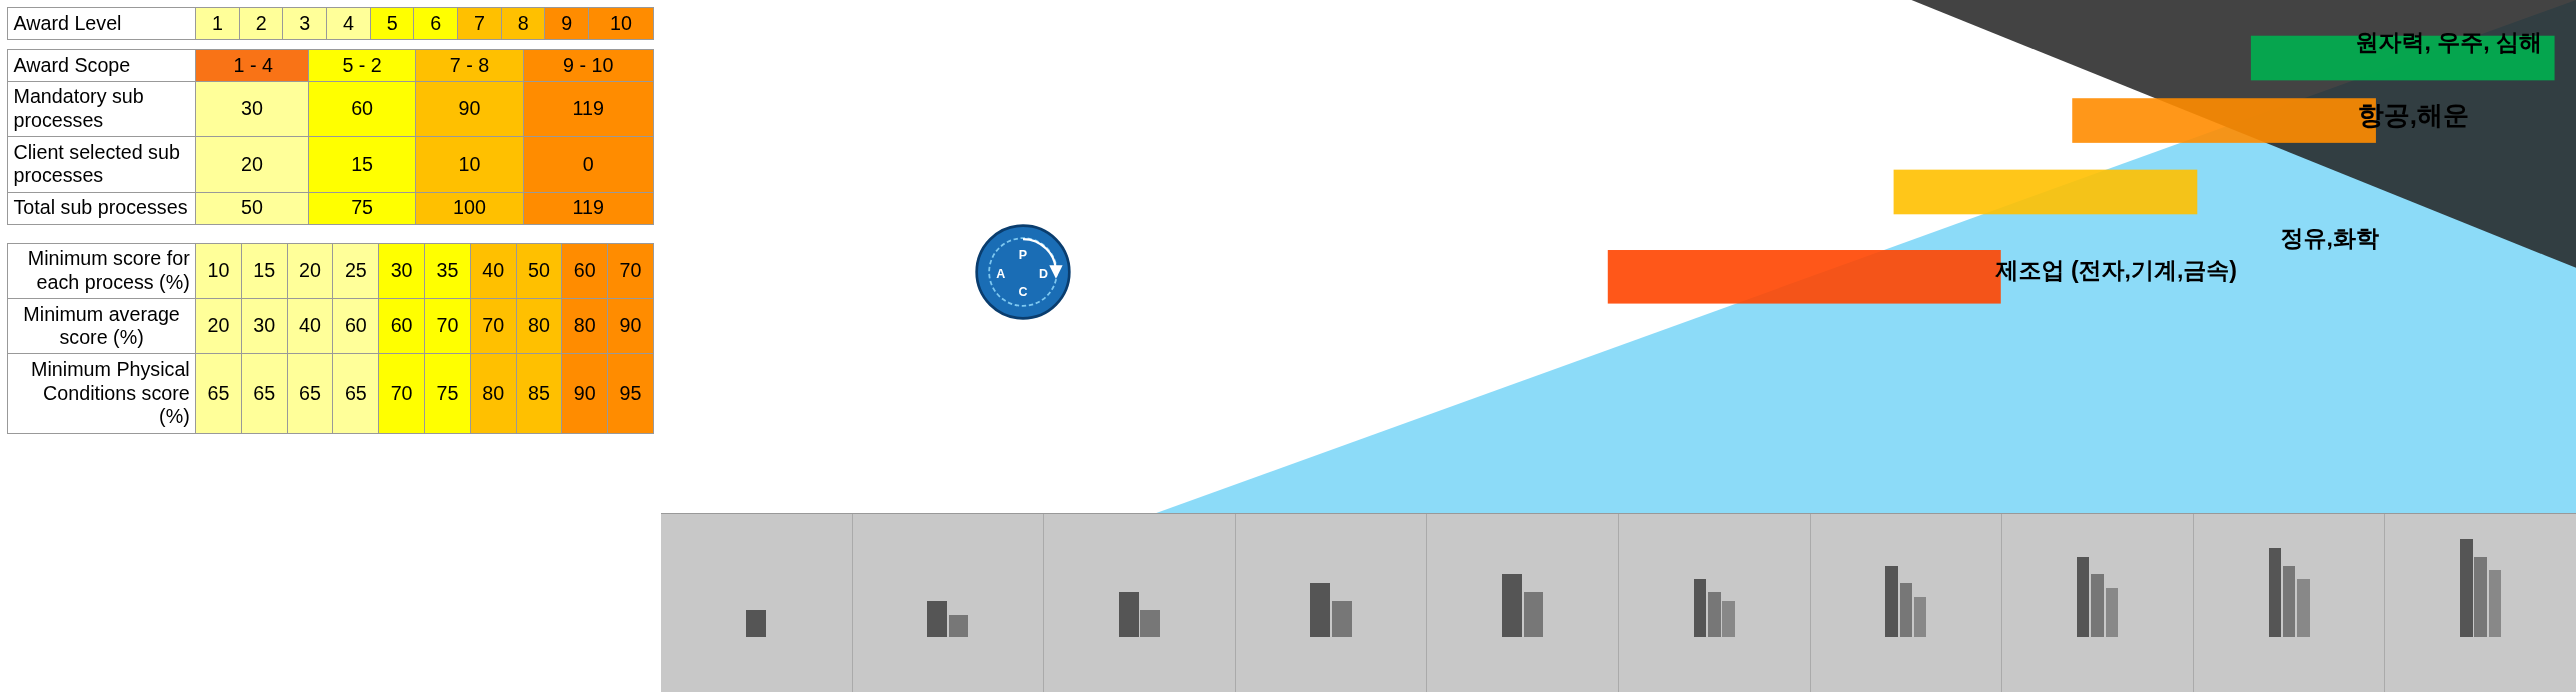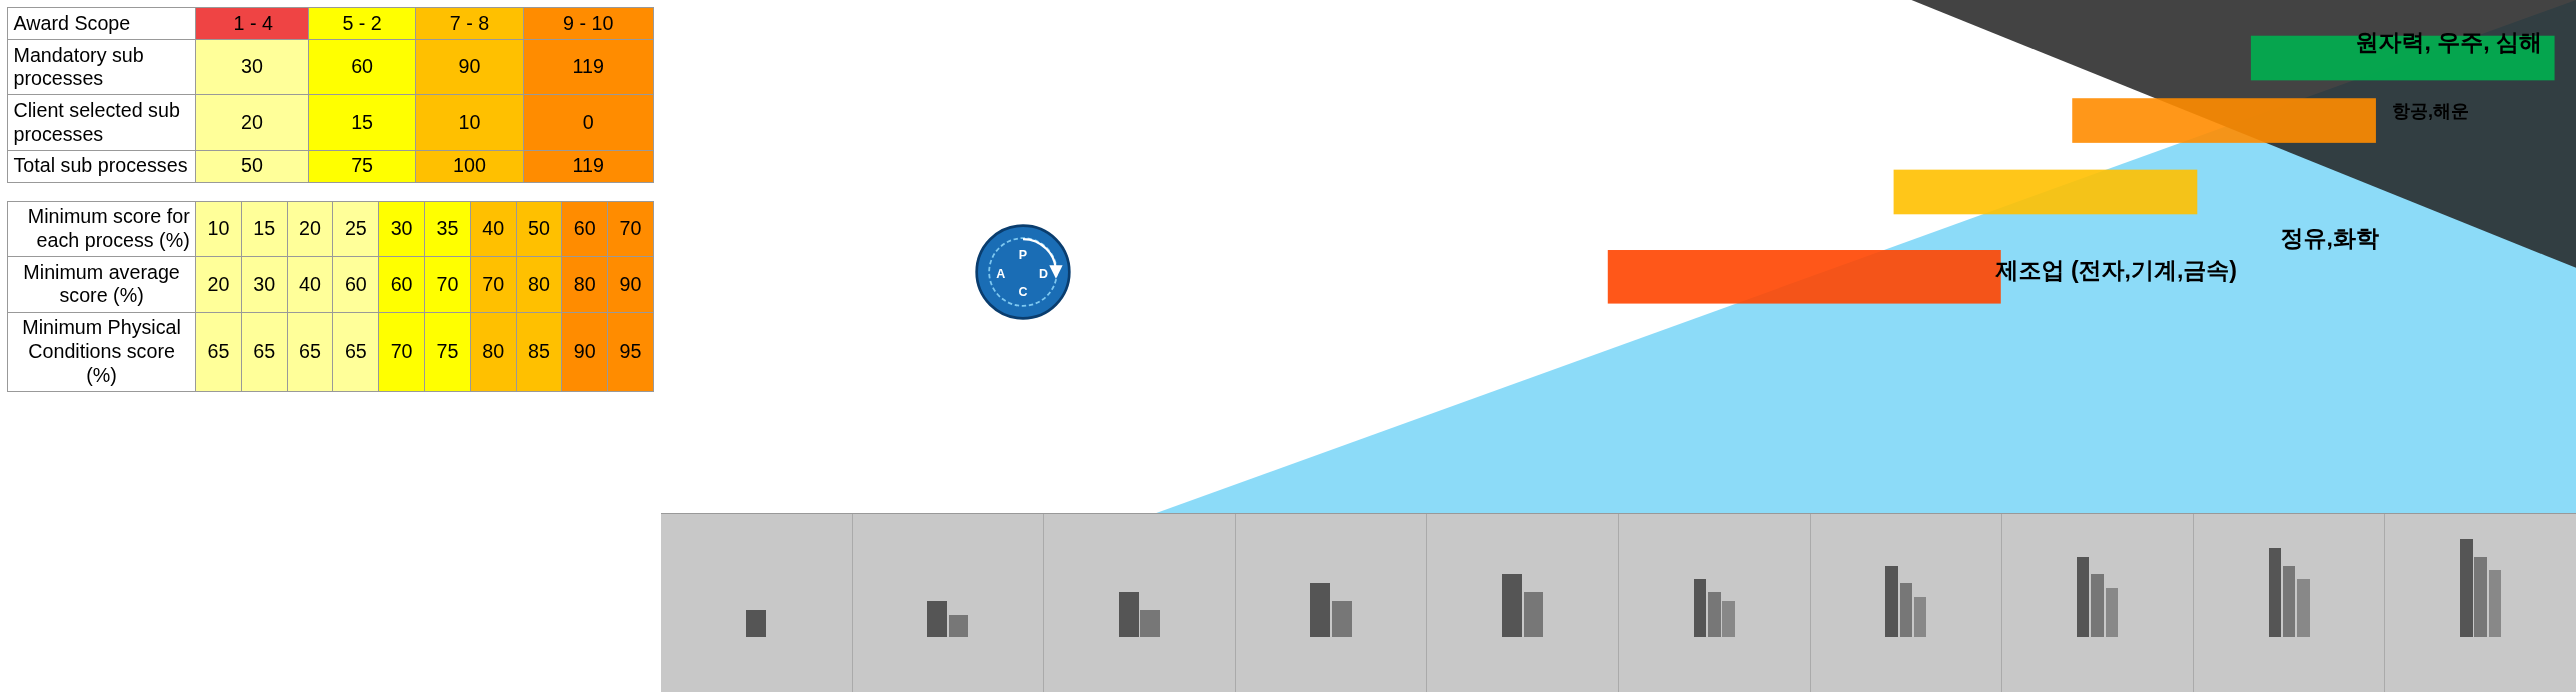--- a/index.html
+++ b/index.html
@@ -53,21 +53,21 @@
     .col-3  { background: #ffff99; }
     .col-4  { background: #ffff99; }
     .col-5  { background: #ffff00; }
     .col-6  { background: #ffff00; }
     .col-7  { background: #ffc000; }
     .col-8  { background: #ffc000; }
     .col-9  { background: #ff8c00; }
     .col-10 { background: #ff8c00; }
 
     
-    .scope-1-4  { background: #ef4444; padding-left: 8px; }
+    .scope-1-4  { background: #f97316; padding-left: 8px; }
     .scope-5-6  { background: #ffff00; }
     .scope-7-8  { background: #ffc000; }
     .scope-9-10 { background: #ff8c00; }
 
     .mandatory-1-4  { background: #ffff99; }
     .mandatory-5-6  { background: #ffff00; }
     .mandatory-7-8  { background: #ffc000; }
     .mandatory-9-10 { background: #ff8c00; }
 
     .client-1-4  { background: #ffff99; }
@@ -92,20 +92,37 @@
     .sc-9  { background: #ff8c00; }
     .sc-10 { background: #ff8c00; }
 
     .section-gap { height: 9px; }
   </style>
 </head>
 <body>
 
 <div class="left-panel">
 
+  <table>
+    <tbody>
+        <tr>
+      <td class="label-cell">Award Level</td>
+      <td class="col-1">1</td>
+      <td class="col-2">2</td>
+      <td class="col-3">3</td>
+      <td class="col-4">4</td>
+      <td class="col-5">5</td>
+      <td class="col-6">6</td>
+      <td class="col-7">7</td>
+      <td class="col-8">8</td>
+      <td class="col-9">9</td>
+      <td class="col-10">10</td>
+    </tr>
+  </tbody>
+    </table>
 
   <table>
 
     <tbody>
         <tr>
       <td class="label-cell">Award Scope</td>
       <td colspan="4" class="scope-1-4">1 - 4</td>
       <td colspan="2" class="scope-5-6">5 - 2</td>
       <td colspan="2" class="scope-7-8">7 - 8</td>
       <td colspan="2" class="scope-9-10">9 - 10</td>
@@ -164,21 +181,21 @@
       <td class="sc-4">60</td>
       <td class="sc-5">60</td>
       <td class="sc-6">70</td>
       <td class="sc-7">70</td>
       <td class="sc-8">80</td>
       <td class="sc-9">80</td>
       <td class="sc-10">90</td>
     </tr>
 
     <tr>
-      <td class="label-cell" style="text-align:center">Minimum Physical Conditions score (%)</td>
+      <td class="label-cell" style="text-align:right">Minimum Physical Conditions score (%)</td>
       <td class="sc-1">65</td>
       <td class="sc-2">65</td>
       <td class="sc-3">65</td>
       <td class="sc-4">65</td>
       <td class="sc-5">70</td>
       <td class="sc-6">75</td>
       <td class="sc-7">80</td>
       <td class="sc-8">85</td>
       <td class="sc-9">90</td>
       <td class="sc-10">95</td>
@@ -202,21 +219,21 @@
     <rect x="1380" y="190" width="340" height="50" fill="#ffc000" opacity="0.9"></rect>
 
     <rect x="1060" y="280" width="440" height="60" fill="#ff4500" opacity="0.9"></rect>
   </svg>
 
   
   <div style="position:absolute; top:27px; right:34px;">
     <span style="font-size:23px; font-weight:bold; color:#000;">원자력, 우주, 심해</span>
   </div>
   <div style="position:absolute; top:98px; right:107px;">
-    <span style="font-size:18px; font-weight:bold; color:#000;">항공,해운</span>
+    <span style="font-size:26px; font-weight:bold; color:#000;">항공,해운</span>
   </div>
   <div style="position:absolute; top:179px; right:197px;margin-top:44px;">
     <span style="font-size:23px; font-weight:bold; color:#000;">정유,화학</span>
   </div>
   <div style="position:absolute; top:255px; right:339px;">
     <span style="font-size:23px; font-weight:bold; color:#000;">제조업 (전자,기계,금속)</span>
   </div>
 
   
   <div style="position:absolute; top:223px; left:313px; width:98px; height:98px;">

